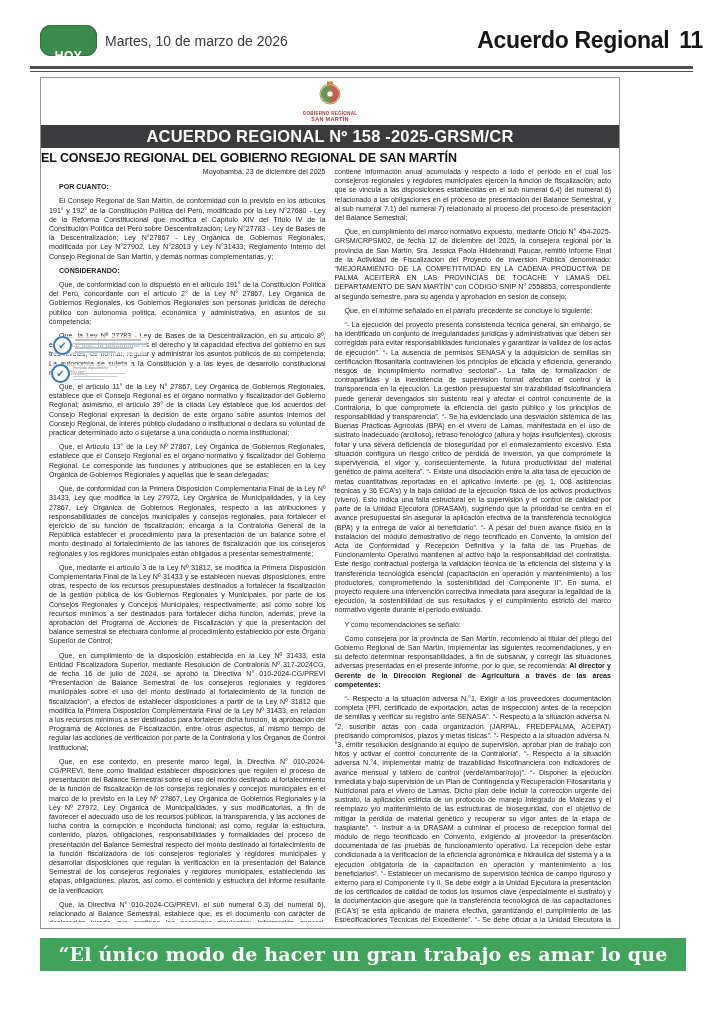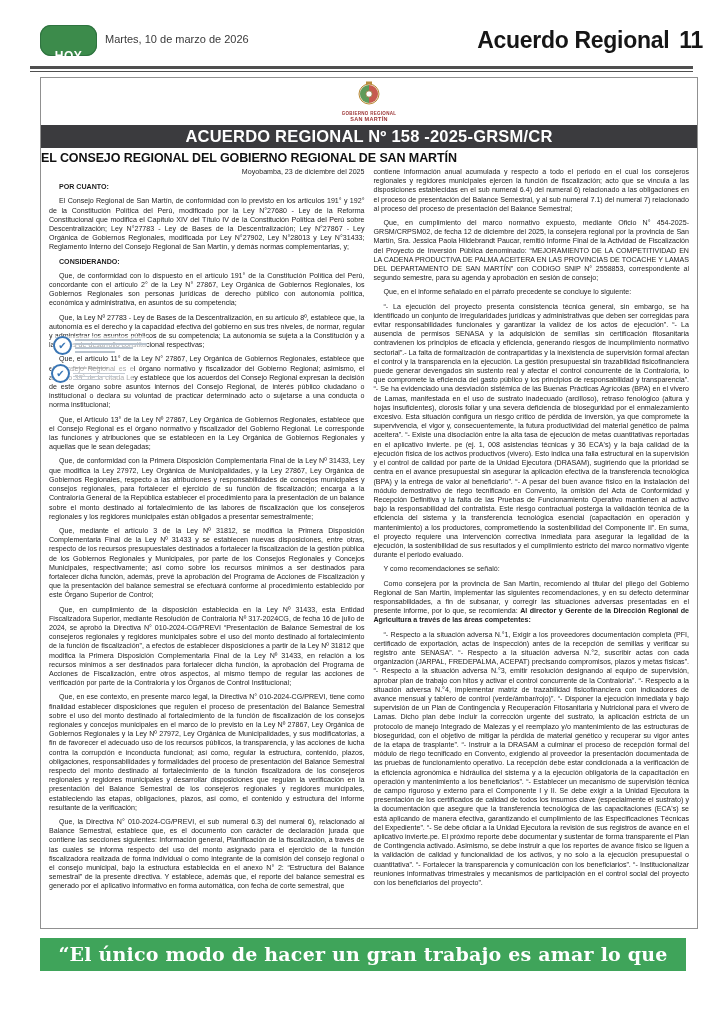--- a/index.html
+++ b/index.html
@@ -5,28 +5,28 @@
   html,body { margin:0; padding:0; background:#ffffff; }
   .page { position:relative; width:723px; height:1024px; background:#fff; overflow:hidden;
           font-family:"Liberation Sans", sans-serif; }
 
   
   .logo { position:absolute; left:40px; top:25px; width:57px; height:31px; background:#3c8b4b;
           border-radius:11px; color:#fff; text-align:center; display:flex; flex-direction:column;
           justify-content:center; box-shadow:0 0 0 1px #2f7340 inset; }
   .logo-top { font-size:7.5px; font-weight:bold; line-height:8px; }
   .logo-main { font-family:Liberation Sans, sans-serif; font-size:12px; font-weight:bold; line-height:16px; letter-spacing:0.5px;margin-top:22px; }
-  .date { position:absolute; left:105px; top:33px; font-size:11px; color:#3a3a3a; }
+  .date { position:absolute; left:105px; top:33px; font-size:14px; color:#3a3a3a; }
   .section { position:absolute; right:20px; top:27px; font-size:23px; font-weight:bold; color:#161616; letter-spacing:-0.3px; }
   .pagenum { margin-left:10px; }
   .double-rule { position:absolute; left:30px; right:30px; top:66px; height:2px;
                  border-top:3px solid #4f4f4f; border-bottom:1px solid #4f4f4f; }
 
   
-  .doc-box { position:absolute; left:40px; top:77px; width:658px; height:852px;
+  .doc-box { position:absolute; left:40px; top:77px; width:580px; height:852px;
              border:1.5px solid #909090; background:#fff; box-sizing:border-box; }
   .crest { text-align:center; padding-top:3px; height:44px; }
   .crest-cap { font-size:4.5px; color:#9b3434; line-height:5px; font-weight:bold; letter-spacing:0.3px; }
   .crest-cap2 { display:block; font-size:5.5px; line-height:6px; }
 
   .title-banner { background:#3b3b3e; color:#fff; font-weight:bold; font-size:16.5px;
                   text-align:center; height:23px; line-height:23px; letter-spacing:0.2px; }
   .subtitle { font-weight:bold; font-size:12.5px; text-align:left; margin-top:2px;
               height:16px; line-height:16px; color:#101010; letter-spacing:-0.1px; }
 

